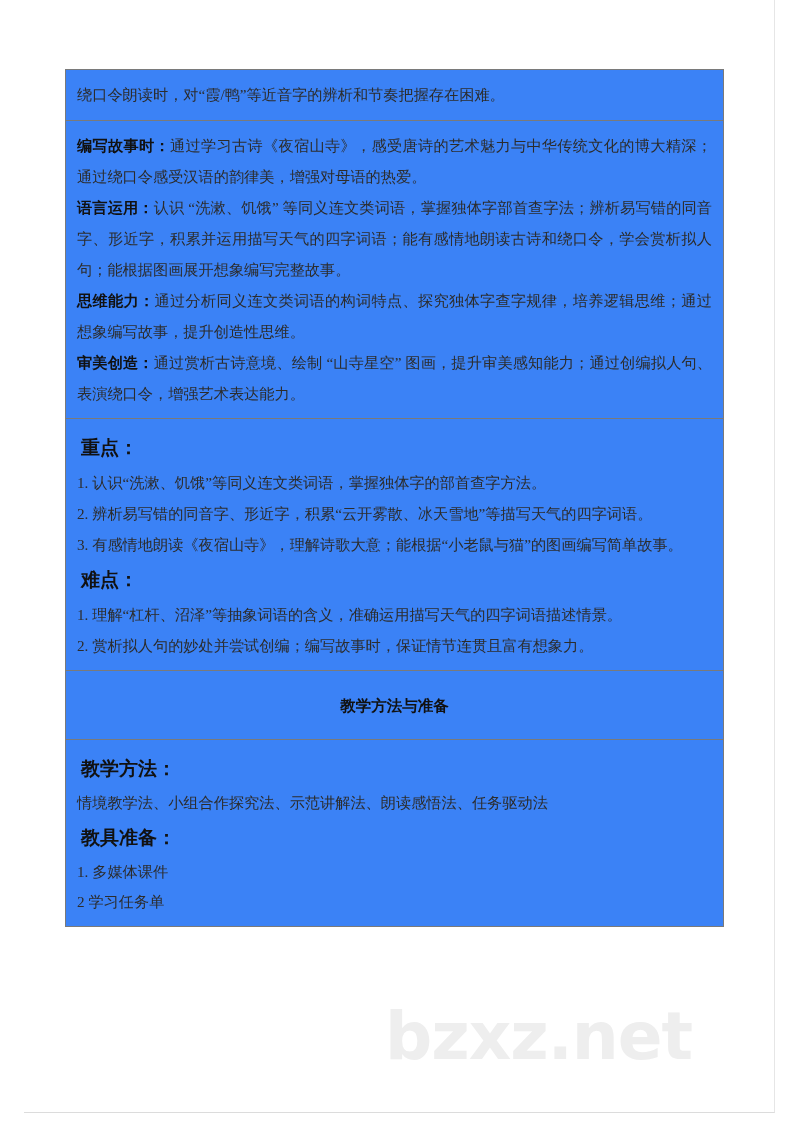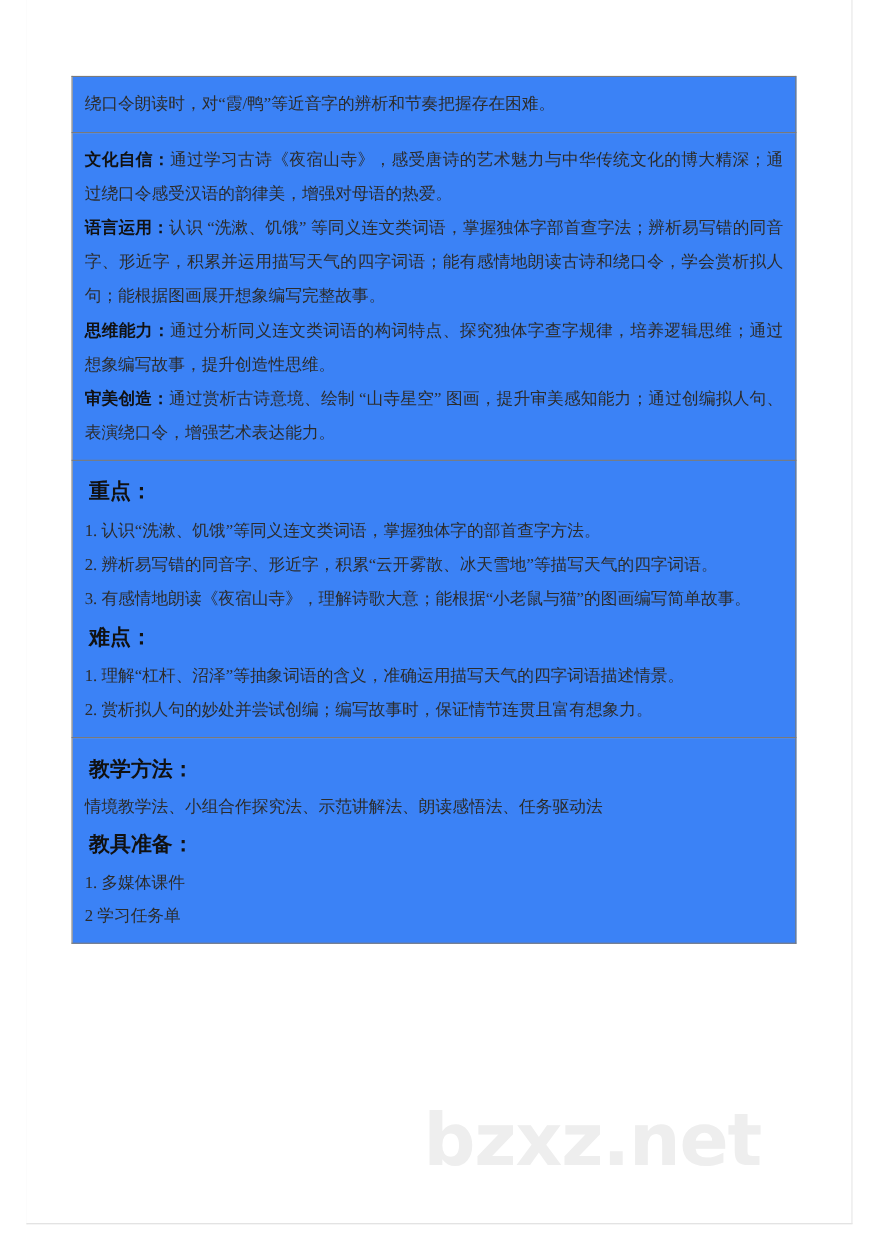--- a/index.html
+++ b/index.html
@@ -146,21 +146,21 @@
     <tr>
       <td>
         <div class="single-line">绕口令朗读时，对“霞/鸭”等近音字的辨析和节奏把握存在困难。</div>
       </td>
     </tr>
 
 
     <tr>
       <td>
         <div class="cell-pad">
-          <p class="para"><span class="lead">文化自信：</span><span>通过学习古诗《夜宿山寺》，感受唐诗的艺术魅力与中华传统文化的博大精深；通过绕口令感受汉语的韵律美，增强对母语的热爱。</span></p>
+          <p class="para"><span class="lead">编写故事时：</span><span>通过学习古诗《夜宿山寺》，感受唐诗的艺术魅力与中华传统文化的博大精深；通过绕口令感受汉语的韵律美，增强对母语的热爱。</span></p>
           <p class="para"><span class="lead">语言运用：</span><span>认识 “洗漱、饥饿” 等同义连文类词语，掌握独体字部首查字法；辨析易写错的同音字、形近字，积累并运用描写天气的四字词语；能有感情地朗读古诗和绕口令，学会赏析拟人句；能根据图画展开想象编写完整故事。</span></p>
           <p class="para"><span class="lead">思维能力：</span><span>通过分析同义连文类词语的构词特点、探究独体字查字规律，培养逻辑思维；通过想象编写故事，提升创造性思维。</span></p>
           <p class="para"><span class="lead">审美创造：</span><span>通过赏析古诗意境、绘制 “山寺星空” 图画，提升审美感知能力；通过创编拟人句、表演绕口令，增强艺术表达能力。</span></p>
         </div>
       </td>
     </tr>
 
 
     <tr>
       <td>
@@ -169,20 +169,25 @@
           <p class="list-line">1. 认识“洗漱、饥饿”等同义连文类词语，掌握独体字的部首查字方法。</p>
           <p class="list-line">2. 辨析易写错的同音字、形近字，积累“云开雾散、冰天雪地”等描写天气的四字词语。</p>
           <p class="list-line">3. 有感情地朗读《夜宿山寺》，理解诗歌大意；能根据“小老鼠与猫”的图画编写简单故事。</p>
           <p class="sub-head">难点：</p>
           <p class="list-line">1. 理解“杠杆、沼泽”等抽象词语的含义，准确运用描写天气的四字词语描述情景。</p>
           <p class="list-line">2. 赏析拟人句的妙处并尝试创编；编写故事时，保证情节连贯且富有想象力。</p>
         </div>
       </td>
     </tr>
 
+    <tr>
+      <td>
+        <div class="section-head">教学方法与准备</div>
+      </td>
+    </tr>
 
     <tr>
       <td>
         <div class="cell-pad">
           <p class="sub-head">教学方法：</p>
           <p class="list-line tight">情境教学法、小组合作探究法、示范讲解法、朗读感悟法、任务驱动法</p>
           <p class="sub-head">教具准备：</p>
           <p class="list-line tight">1. 多媒体课件</p>
           <p class="list-line tight">2 学习任务单</p>
         </div>

